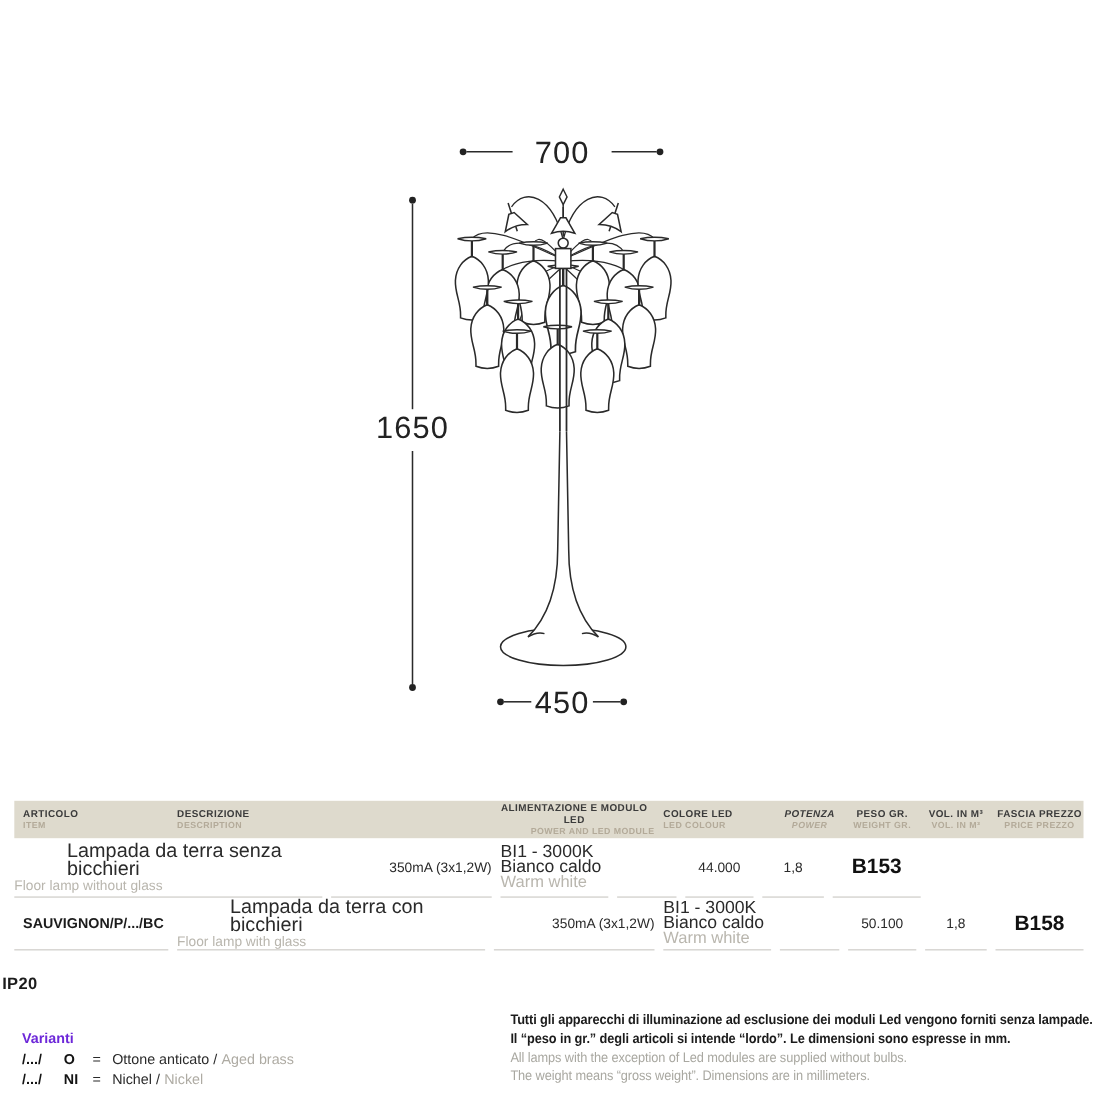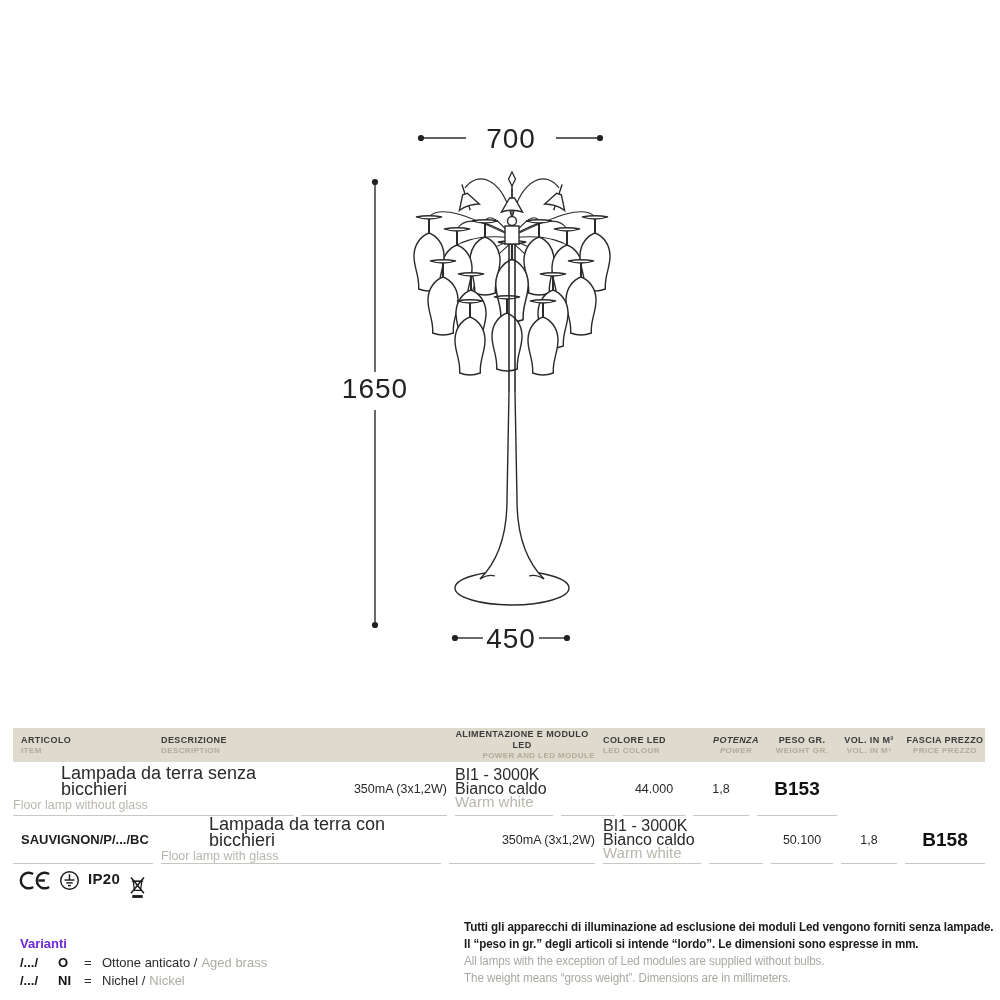--- a/index.html
+++ b/index.html
@@ -32,21 +32,21 @@
   .trow .cell { border-bottom:1px solid #c9c7c2; }
   .t-item  { font-size:13px; font-weight:bold; color:#1c1c1c; }
   .t-main  { font-size:18px; color:#2a2a2a; line-height:16px;margin-left:48px; }
   .t-sub   { font-size:12.5px; color:#b9b6ae; line-height:16px; }
   .t-val   { font-size:12.5px; color:#2a2a2a; }
   .t-led   { font-size:16px; color:#2a2a2a; line-height:13.5px; }
   .t-led-en{ font-size:15px; color:#b9b6ae; line-height:13.5px; }
   .t-price { font-size:19px; font-weight:bold; color:#111; }
 
   
-  .certs { position:absolute; left:19px; top:870px; display:flex; gap:8px; height:28px; }
+  .certs { position:absolute; left:2px; top:870px; display:flex; align-items:center; gap:8px; height:28px;flex-direction:column; }
   .ip-label { font-size:15px; font-weight:600; color:#1c1c1c; letter-spacing:.3px; }
 
   
   .variants { position:absolute; left:20px; top:936px; font-size:13px; }
   .variants-title { font-weight:bold; color:#6d28d9; margin-bottom:4px; }
   .variant-row { display:flex; align-items:baseline; margin-bottom:3px; }
   .v-prefix { font-weight:bold; color:#141414; width:38px; }
   .v-code   { font-weight:bold; color:#141414; width:26px; }
   .v-eq     { color:#2a2a2a; width:18px; }
   .v-it     { color:#2a2a2a; margin-right:4px; }

